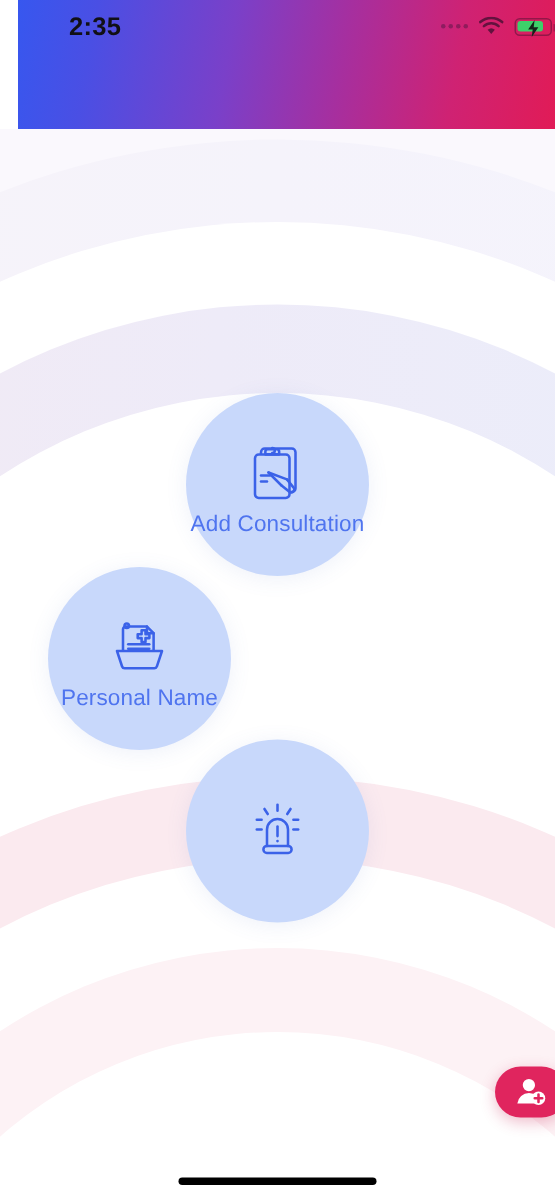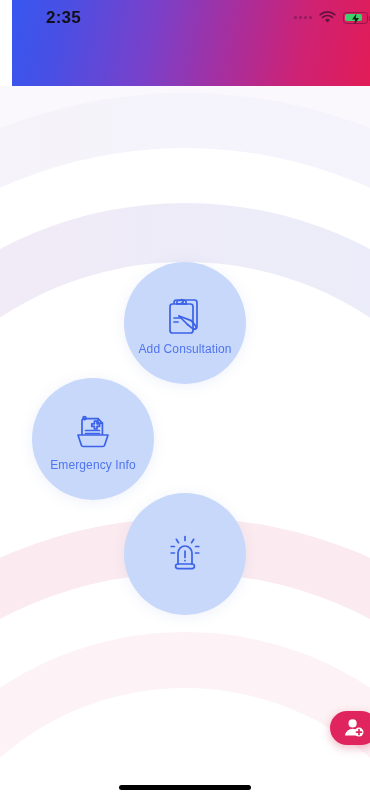--- a/index.html
+++ b/index.html
@@ -169,21 +169,21 @@
   }
   .node .glyph {
     display: block;
     height: 52px;
     margin-bottom: 2px;
     display: flex;
     align-items: center;
     justify-content: center;
   }
   .node .cap {
-    font-size: 12px;
+    font-size: 15px;
     color: #4f74ef;
     letter-spacing: 0.1px;
     text-align: center;
     line-height: 1.1;
     white-space: nowrap;
   }
   #node-add   { left: 124px; top: 262px; }
   #node-pers  { left: 32px;  top: 378px; }
   #node-heal  { left: 217px; top: 378px; }
   #node-emer  { left: 124px; top: 493px; }
@@ -286,21 +286,21 @@
         <svg width="48" height="48" viewBox="0 0 48 48" fill="none" stroke="#3b62e8" stroke-width="1.7" stroke-linecap="round" stroke-linejoin="round">
           <path d="M13 30 V13.5 a1.8 1.8 0 0 1 1.8-1.8 H29 l4.4 4.4 V30" fill="#c8d8fb"></path>
           <path d="M29 11.7 v4.4 h4.4"></path>
           <circle cx="15.5" cy="11.2" r="1.5"></circle>
           <path d="M22.8 16.8 h2.6 v-2.6 h2.6 v2.6 h2.6 v2.6 h-2.6 v2.6 h-2.6 v-2.6 h-2.6 z"></path>
           <path d="M16.5 23.5 h14"></path>
           <path d="M16.5 26.5 h14"></path>
           <path d="M9 28 h30 l-3.4 10.3 a1.8 1.8 0 0 1-1.7 1.2 H14.1 a1.8 1.8 0 0 1-1.7-1.2 z" fill="#c8d8fb"></path>
         </svg>
       </span>
-      <span class="cap">Emergency Info</span>
+      <span class="cap">Personal Name</span>
     </div>
 
 
     <div class="node" id="node-emer">
       <span class="glyph">
         <svg width="48" height="48" viewBox="0 0 48 48" fill="none" stroke="#3b62e8" stroke-width="1.7" stroke-linecap="round" stroke-linejoin="round">
           <path d="M24 7.5 v4"></path>
           <path d="M15.3 10.3 l2.2 3.4"></path>
           <path d="M32.7 10.3 l-2.2 3.4"></path>
           <path d="M10.2 17.5 h3.2"></path>

